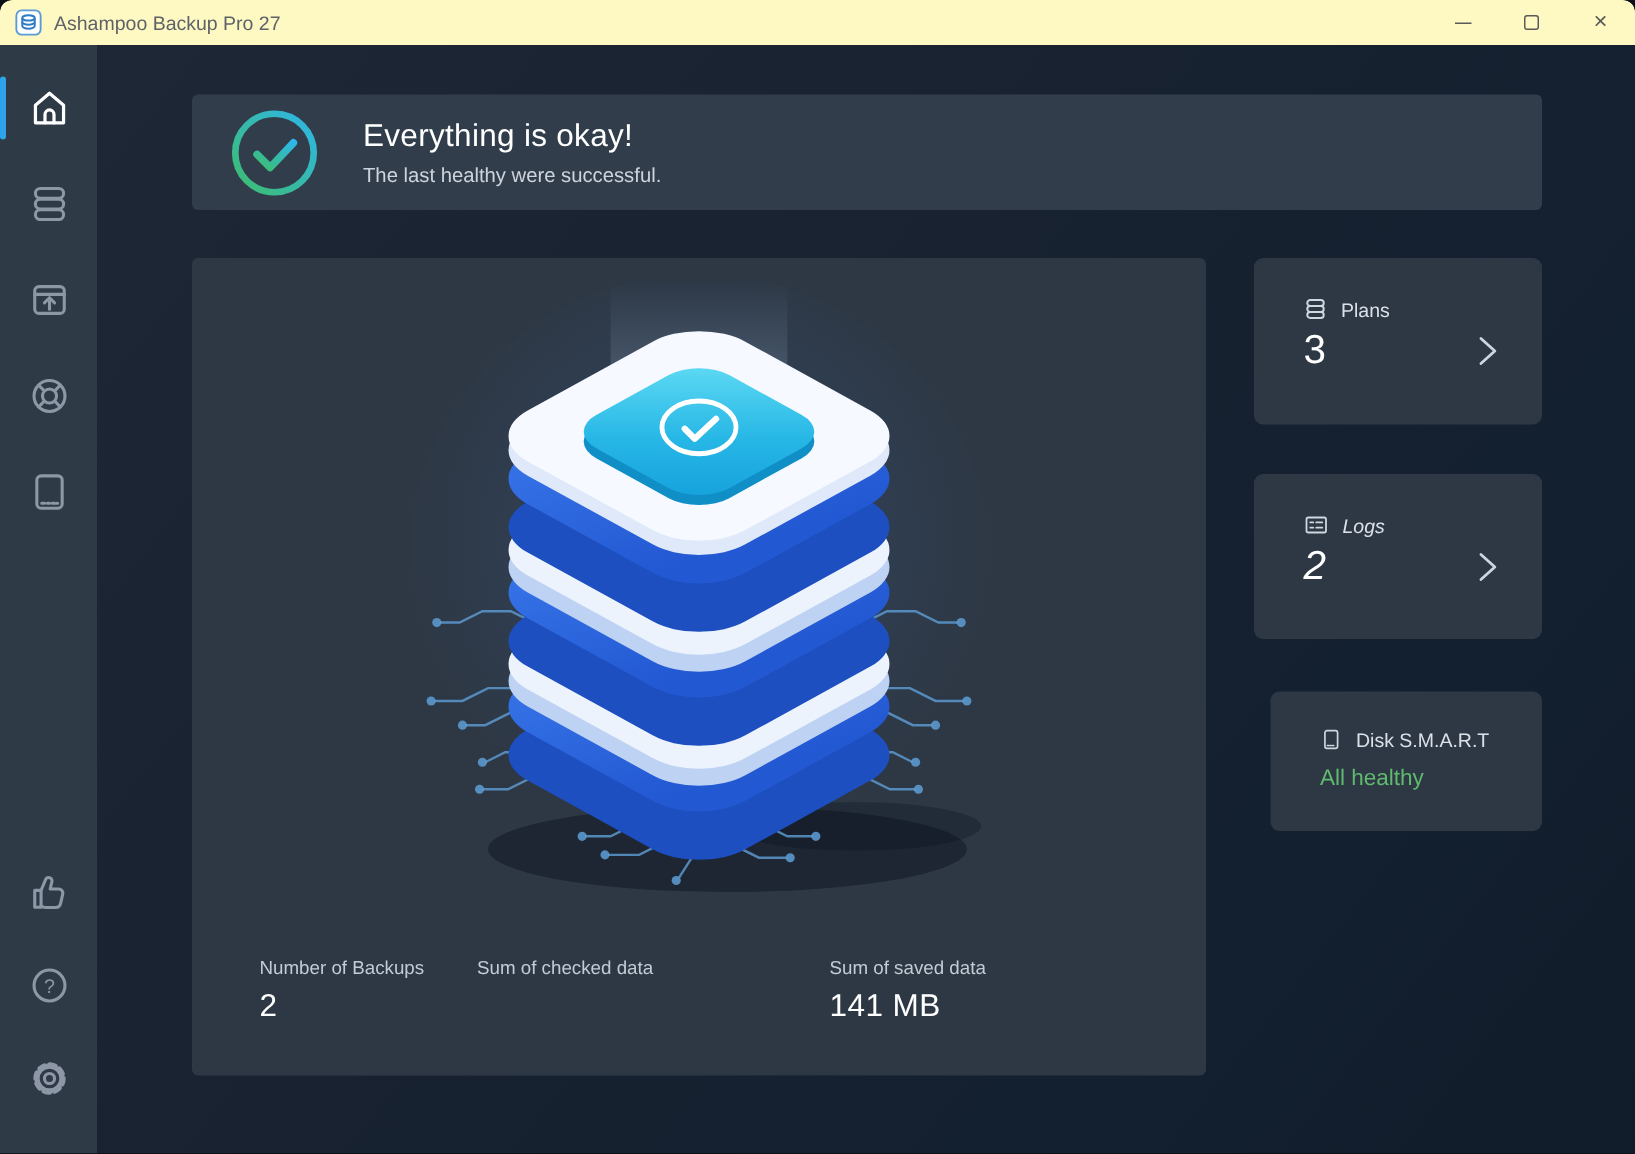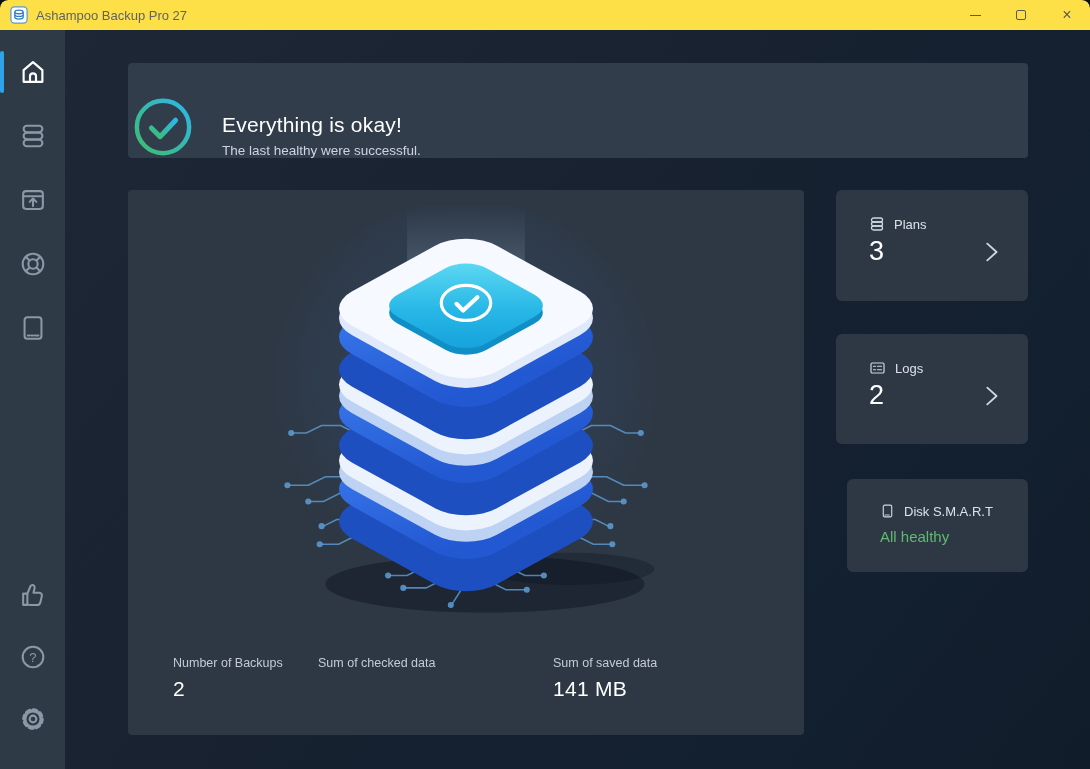--- a/index.html
+++ b/index.html
@@ -1,20 +1,20 @@
 <!DOCTYPE html>
 <html><head>
 <meta charset="utf-8">
 <style>
   * { margin:0; padding:0; box-sizing:border-box; }
   html,body { width:1090px; height:769px; background:#0b0f16; font-family:"Liberation Sans", sans-serif; overflow:hidden; }
   .window { position:absolute; inset:0; border-radius:8px 8px 0 0; overflow:hidden; display:flex; flex-direction:column; }
 
   
-  .titlebar { height:30px; background:#fde047; display:flex; align-items:center; flex:0 0 30px; border-radius:8px 8px 0 0; }
+  .titlebar { height:30px; background:#fef9c3; display:flex; align-items:center; flex:0 0 30px; border-radius:8px 8px 0 0; }
   .titlebar .app-ico { margin:0 8px 0 10px; width:18px; height:18px; }
   .titlebar .title { font-size:13px; color:#5f6368; }
   .win-controls { margin-left:auto; display:flex; height:100%; }
   .win-btn { width:46px; height:100%; display:flex; align-items:center; justify-content:center; color:#5a5a5a; cursor:default; }
   .glyph-min { width:11px; height:0; border-top:1.4px solid #5a5a5a; display:inline-block; }
   .glyph-max { width:10px; height:10px; border:1.4px solid #5a5a5a; border-radius:2px; display:inline-block; }
   .glyph-close { font-size:16px; line-height:1; }
 
   
   .app-body { flex:1; display:flex; min-height:0; }
@@ -22,41 +22,41 @@
   .side-item { height:56px; margin-bottom:8px; display:flex; align-items:center; justify-content:center; position:relative; cursor:pointer; }
   .side-item.bottom { height:54px; }
   .side-item svg { stroke:#8d97a5; }
   .side-item.active svg { stroke:#ffffff; }
   .side-item.active::before { content:""; position:absolute; left:0; top:7px; bottom:7px; width:4px; background:#2ea3ea; border-radius:2px; }
   .side-spacer { flex:1; }
 
   .main { flex:1; background:linear-gradient(128deg,#1d2735 0%, #182231 40%, #13202f 78%, #111c2a 100%); padding:33px 62px 0 63px; position:relative; }
 
   
-  .banner { height:95px; background:#323d4c; border-radius:4px; display:flex; align-items:flex-end; padding-left:4px; }
+  .banner { height:77px; background:#323d4c; border-radius:4px; display:flex; align-items:center; padding-left:24px; }
   .banner-text { margin-left:28px; }
   .banner-title { color:#ffffff; font-size:21px; font-weight:500; letter-spacing:.2px; }
   .banner-sub { color:#cdd4dd; font-size:13.5px; margin-top:6px; }
 
   
   .content-row { margin-top:32px; display:flex; gap:32px; }
   .panel { width:676px; height:545px; background:#2e3845; border-radius:4px; position:relative; overflow:hidden; }
   .hero { display:block; margin:16px auto 0; }
 
   .stats { position:absolute; left:45px; right:32px; bottom:34px; display:flex; }
   .stat { }
   .stat:nth-child(1){ width:145px; }
   .stat:nth-child(2){ width:235px; }
   .stat-label { color:#c3cbd5; font-size:12.5px; }
   .stat-value { color:#ffffff; font-size:21px; margin-top:7px; letter-spacing:.3px; }
 
   .cards { width:192px; display:flex; flex-direction:column; }
   .card { background:#2e3845; border-radius:6px; padding:26px 18px 18px 33px; cursor:pointer; }
   .card-1 { height:111px; margin-bottom:33px; }
-  .card-2 { height:110px; margin-bottom:35px; }
+  .card-2 { height:110px; margin-bottom:35px;font-style:italic; }
   .card-3 { height:93px; padding-top:24px;margin-left:11px; }
   .card-head { display:flex; align-items:center; gap:9px; }
   .card-head svg { stroke:#cfd7e0; flex:0 0 auto; }
   .card-label { color:#dbe1e8; font-size:13px; }
   .card-valrow { display:flex; align-items:center; justify-content:space-between; margin-top:4px; padding-right:6px; }
   .card-value { color:#ffffff; font-size:27px; font-weight:400; }
   .card-value.healthy { color:#5fba6e; font-size:15px; margin-top:9px; }
   .chev { stroke:#cdd5de; }
 </style>
 </head>

